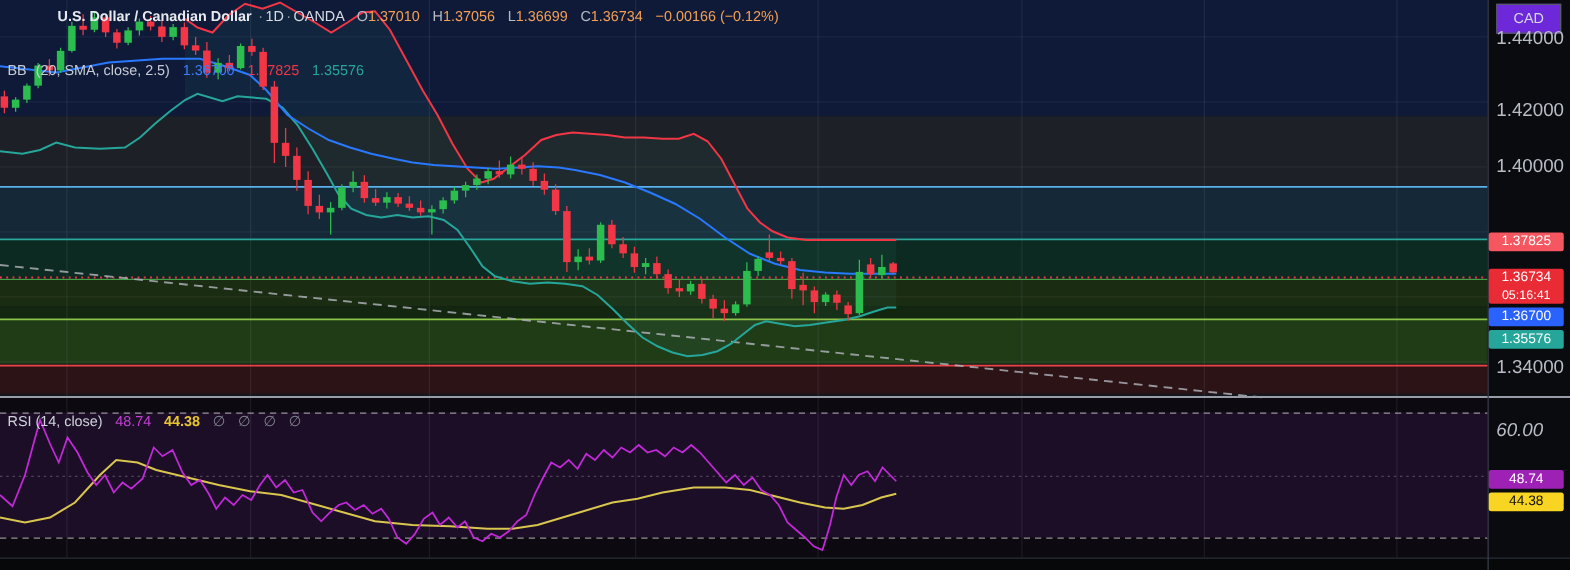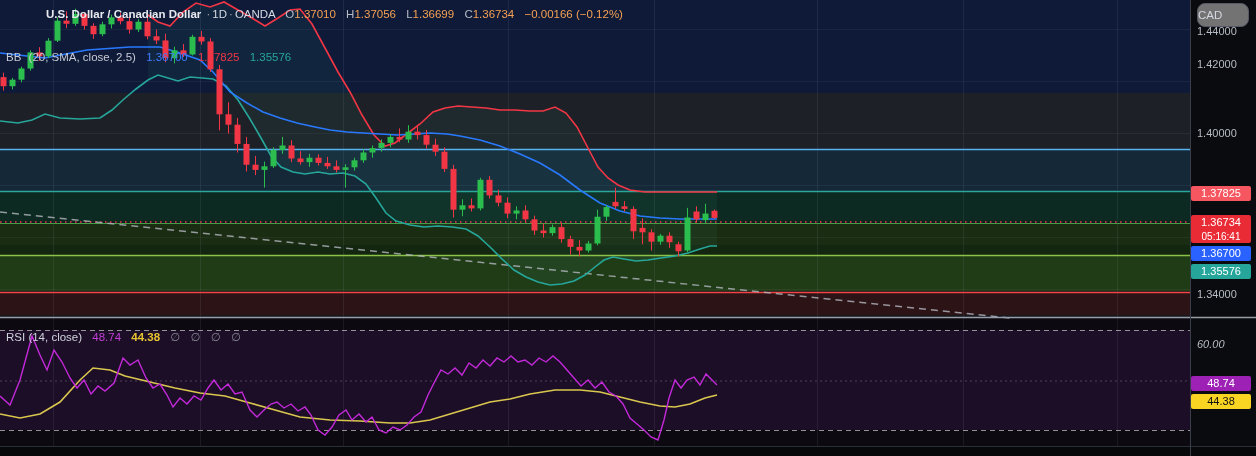--- a/index.html
+++ b/index.html
@@ -14,23 +14,23 @@
   .hdr .lbl{color:#b7bcc6;margin-left:7px;}
   .hdr .amber{color:#f5a054;}
   .hdr .blue{color:#3f7bff;margin-left:7px;}
   .hdr .red{color:#f23645;margin-left:7px;}
   .hdr .teal{color:#26a69a;margin-left:7px;}
   .rsi-hdr{position:absolute;left:6px;top:330px;z-index:5;white-space:nowrap;font-size:11.5px;color:#cfd3dc;}
   .rsi-hdr .purple{color:#c13fd4;margin-left:7px;}
   .rsi-hdr .yellow{color:#e6c330;margin-left:7px;font-weight:700;}
   .rsi-hdr .empty{color:#82858f;margin-left:7px;}
   .axis{position:absolute;left:1190px;top:0;width:66px;height:456px;z-index:4;}
-  .cad-btn{position:absolute;left:7px;top:3px;width:50px;height:22px;line-height:22px;
-           color:#d5d8e0;font-size:11.5px;background:#737373;border:1px solid #565a66;border-radius:8px;cursor:pointer;}
-  .tick{position:absolute;left:7px;transform:translateY(-50%);color:#b8bcc5;font-size:11px;}
+  .cad-btn{position:absolute;left:7px;top:3px;width:50px;height:22px;line-height:22px;text-align:center;
+           color:#d5d8e0;font-size:11.5px;background:#6d28d9;border:1px solid #565a66;border-radius:0;cursor:pointer;}
+  .tick{position:absolute;left:7px;transform:translateY(-50%);color:#b8bcc5;font-size:15px;}
   .plabel{position:absolute;left:1px;width:60px;text-align:center;border-radius:2px;
           font-size:11px;line-height:15px;color:#fff;}
   .plabel .sub{font-size:10px;line-height:13px;}
 </style>
 </head>
 <body>
 
 <div class="stage">
   <svg id="chart-svg" width="1256" height="456">
       <rect x="0" y="0" width="1190" height="317" fill="#15171d"></rect>
@@ -267,21 +267,21 @@
     <span class="empty">∅</span>
     <span class="empty">∅</span>
     <span class="empty">∅</span>
     <span class="empty">∅</span>
   </div>
 
   <div class="axis">
     <div class="cad-btn">CAD</div>
     <div id="axis-items">
         <div class="tick" style="top: 31px;">1.44000</div>
-        <div class="tick" style="top: 64px;">1.42000</div>
+        <div class="tick" style="top: 88px;">1.42000</div>
         <div class="tick" style="top: 133px;">1.40000</div>
         <div class="tick" style="top: 294px;">1.34000</div>
         <div class="tick" style="top: 344px; font-style: italic;">60.00</div>
         <div class="plabel" style="background: rgb(245, 86, 95); color: rgb(255, 255, 255); top: 185.5px;">
           <div>1.37825</div>
         </div>
         <div class="plabel" style="background: rgb(232, 43, 53); color: rgb(255, 255, 255); top: 214.5px;">
           <div>1.36734</div>
           <div class="sub">05:16:41</div>
         </div>

